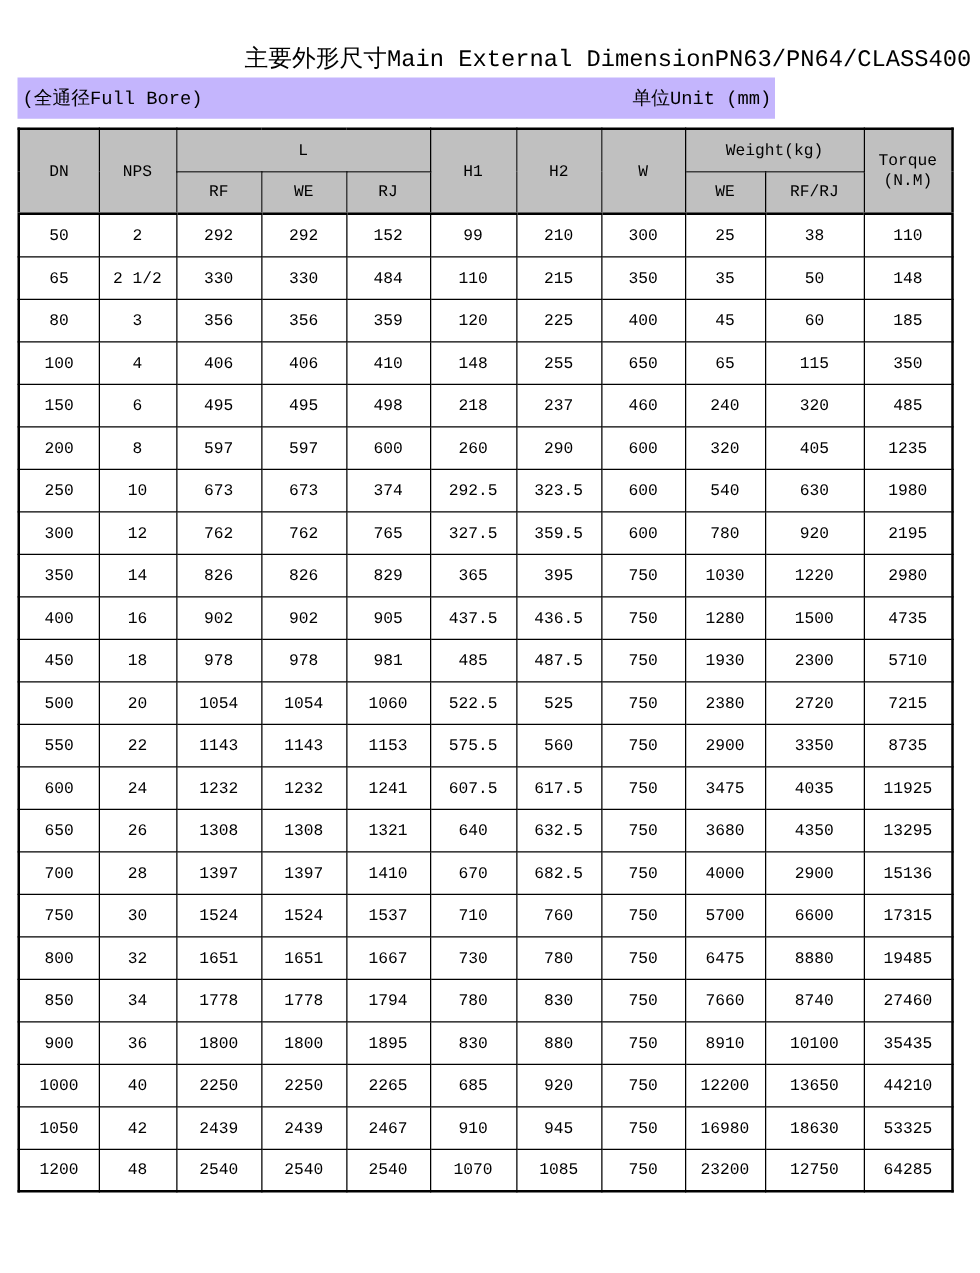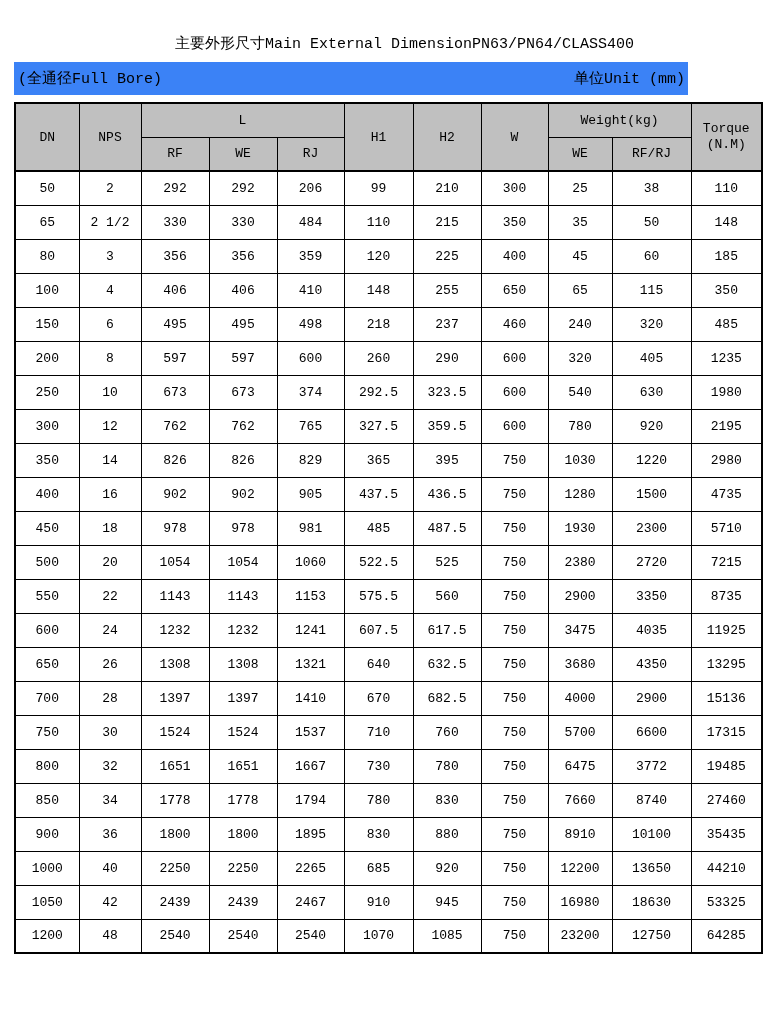--- a/index.html
+++ b/index.html
@@ -14,32 +14,32 @@
     height: 1018px;
     background: #ffffff;
     overflow: hidden;
   }
   .doc-header {
     position: absolute;
     top: 34px;
     left: 32px;
     right: 7px;
     display: flex;
-    justify-content: center;
+    justify-content: flex-end;
     align-items: baseline;
-    font-size: 15px;
+    font-size: 19px;
     white-space: nowrap;
   }
   .subheader-bar {
     position: absolute;
     top: 62px;
     left: 14px;
-    width: 674px;
+    width: 606px;
     height: 33px;
-    background: #3b82f6;
+    background: #c4b5fd;
     display: flex;
     justify-content: space-between;
     align-items: center;
     padding: 0 3px 0 4px;
     font-size: 15px;
     white-space: nowrap;
   }
   .table-wrap {
     position: absolute;
     top: 102px;
@@ -127,21 +127,21 @@
           <th>WE</th>
           <th>RF/RJ</th>
         </tr>
       </thead>
       <tbody>
           <tr>
             <td>50</td>
             <td>2</td>
             <td>292</td>
             <td>292</td>
-            <td>206</td>
+            <td>152</td>
             <td>99</td>
             <td>210</td>
             <td>300</td>
             <td>25</td>
             <td>38</td>
             <td>110</td>
           </tr>
           <tr>
             <td>65</td>
             <td>2 1/2</td>
@@ -353,21 +353,21 @@
           <tr>
             <td>800</td>
             <td>32</td>
             <td>1651</td>
             <td>1651</td>
             <td>1667</td>
             <td>730</td>
             <td>780</td>
             <td>750</td>
             <td>6475</td>
-            <td>3772</td>
+            <td>8880</td>
             <td>19485</td>
           </tr>
           <tr>
             <td>850</td>
             <td>34</td>
             <td>1778</td>
             <td>1778</td>
             <td>1794</td>
             <td>780</td>
             <td>830</td>

